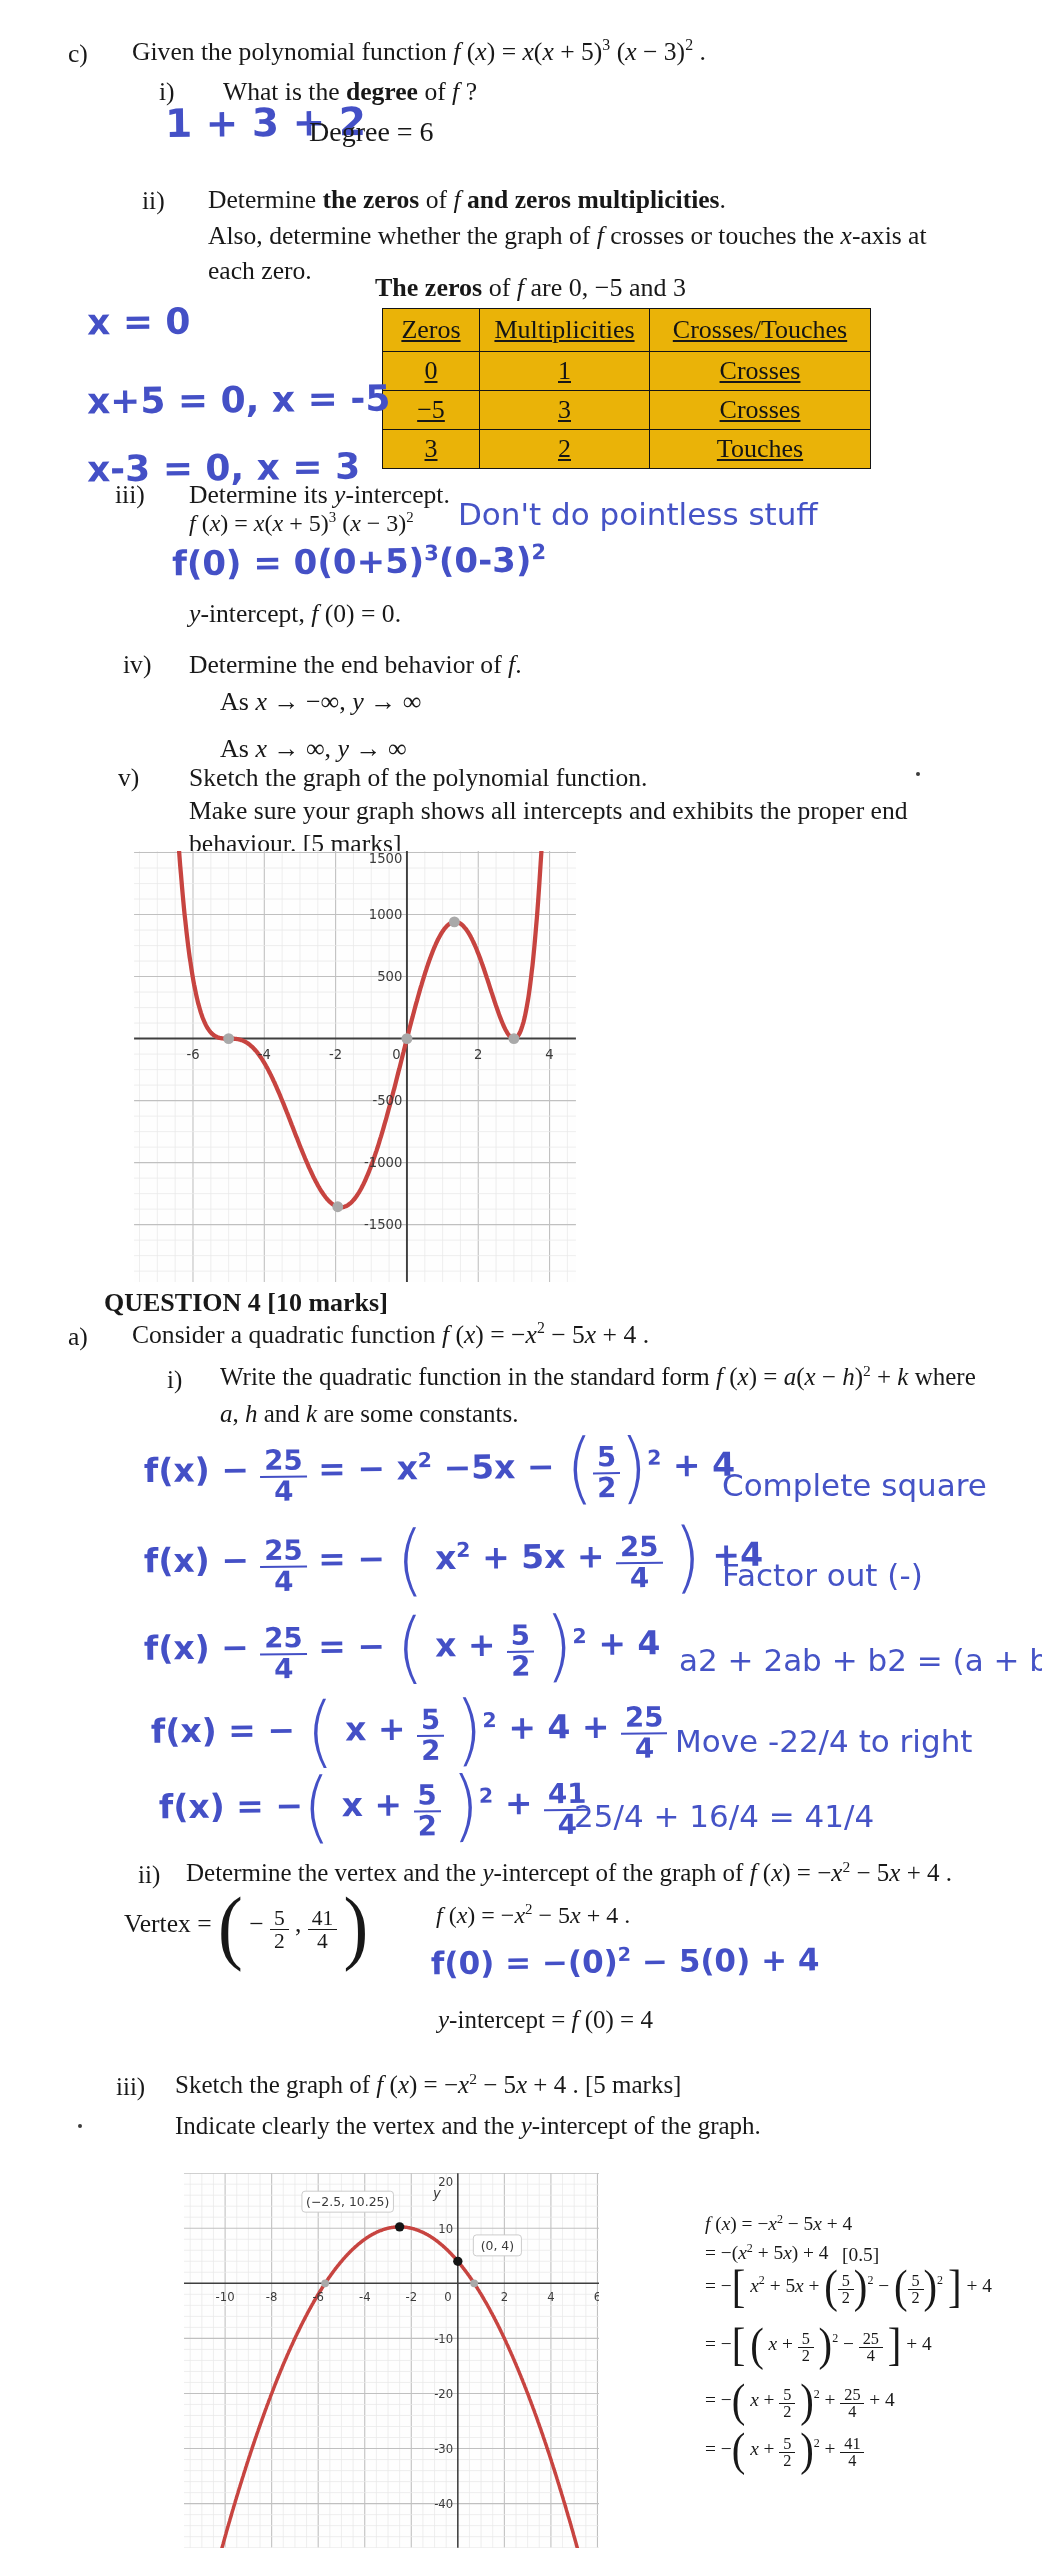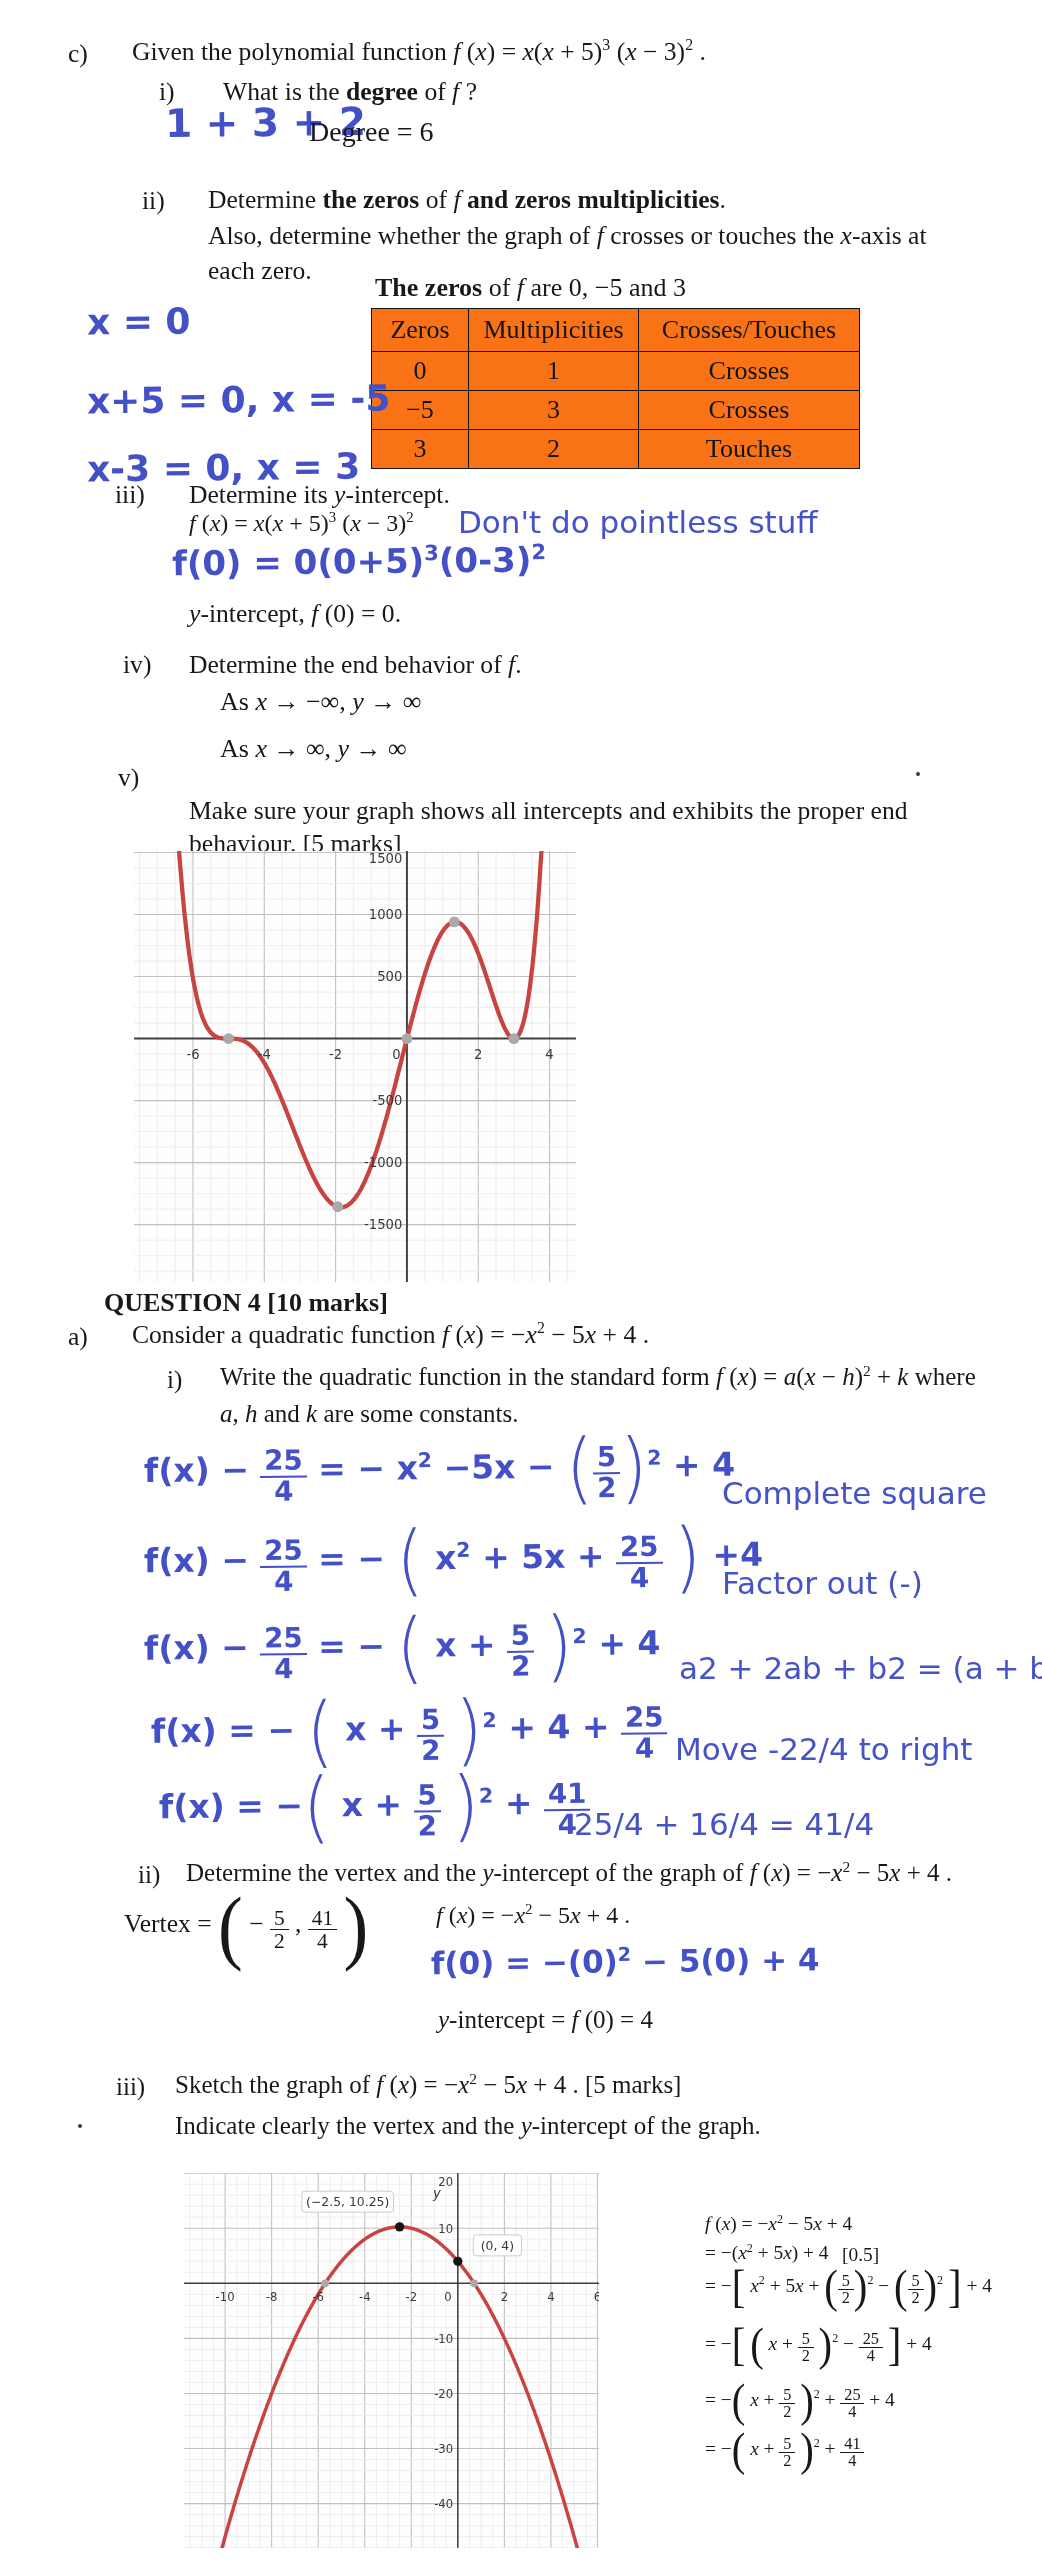--- a/index.html
+++ b/index.html
@@ -2,30 +2,30 @@
 <html style="font-size:12.4px"><head>
 <meta charset="utf-8">
 <style>
   html,body{margin:0;padding:0;background:#888;}
   #page{position:relative;width:1043px;height:2576px;background:#ffffff;overflow:hidden;
         font-family:"Liberation Serif",serif;color:#181818;}
   .t{position:absolute;white-space:nowrap;line-height:1.15;}
   .serif{font-family:"Liberation Serif",serif;}
   .bold{font-weight:bold;margin-left:36px;}
   .hw{font-family:"DejaVu Sans",sans-serif;font-weight:bold;color:#4450c6;transform:rotate(-0.6deg);}
-  .bnote{font-family:"DejaVu Sans",sans-serif;color:#4553c6;margin-top:8px;}
+  .bnote{font-family:"DejaVu Sans",sans-serif;color:#4553c6;}
   sup{font-size:0.62em;}
   .fr{display:inline-block;vertical-align:-0.72em;text-align:center;line-height:1.04;font-size:0.84em;}
   .fr .n{display:block;padding:0 3.9px;border-bottom:0.09em solid currentColor;}
   .fr .d{display:block;padding:0 3.1px;}
   .bp{display:inline-block;font-size:2.1em;font-weight:300;vertical-align:middle;line-height:0.85;transform:scaleY(1.12);}
   .bk{display:inline-block;font-size:2.1em;font-weight:300;vertical-align:middle;line-height:0.85;transform:scaleY(1.12);}
   .vx .bp{font-size:2.9em;}
   
-  #zeros-table{position:absolute;left:371px;top:308px;border-collapse:collapse;background:#f97316;}
+  #zeros-table{position:absolute;left:382px;top:308px;border-collapse:collapse;background:#eab308;text-decoration:underline;}
   #zeros-table th,#zeros-table td{border:1.9px solid #141414;text-align:center;
      font-family:"Liberation Serif",serif;font-size:26px;font-weight:normal;color:#141414;padding:0;}
   #zeros-table th{height:42px;}
   #zeros-table td{height:38px;}
   #zeros-table tr > *:nth-child(2){border-left:1.9px dashed #3a3a3a;}
   .c1{width:96px;} .c2{width:169px;} .c3{width:220px;}
   .dot{position:absolute;width:3.9px;height:3.9px;border-radius:50%;background:#3c3c3c;}
   svg{position:absolute;}
   svg text{font-family:"DejaVu Sans",sans-serif;fill:#3a3a3a;}
 </style>
@@ -87,20 +87,21 @@
   <div class="t hw" style="left:172px;top:542px;font-size:34px">f(0) = 0(0+5)<sup>3</sup>(0-3)<sup>2</sup></div>
   <div class="t bnote" style="left:458px;top:497px;font-size:31px">Don't do pointless stuff</div>
   <div class="t serif" style="left:189px;top:599px;font-size:25.6px"><i>y</i>-intercept,  <i>f</i> (0) = 0.</div>
 
   <div class="t serif" style="left:123px;top:650px;font-size:25.6px">iv)</div>
   <div class="t serif" style="left:189px;top:650px;font-size:25.6px">Determine the end behavior of <i>f</i>.</div>
   <div class="t serif" style="left:220px;top:687px;font-size:26px">As  <i>x</i> → −∞,   <i>y</i> → ∞</div>
   <div class="t serif" style="left:220px;top:734px;font-size:26px">As  <i>x</i> → ∞,   <i>y</i> → ∞</div>
 
   <div class="t serif" style="left:118px;top:763px;font-size:25.6px">v)</div>
+  <div class="t serif" style="left:189px;top:763px;font-size:25.6px">Sketch the graph of the polynomial function.</div>
   <div class="t serif" style="left:189px;top:796px;font-size:25.6px">Make sure your graph shows all intercepts and exhibits the proper end</div>
   <div class="t serif" style="left:189px;top:829px;font-size:25.6px">behaviour.  [5 marks]</div>
   <div class="dot" style="left:916px;top:772px"></div>
 
   <svg id="graph1" style="left:134px;top:851px" width="442" height="431" viewBox="0 0 570 556">
       <rect x="0" y="0" width="570" height="556" fill="#fefefe"></rect>
       <line x1="7" y1="0" x2="7" y2="556" stroke="#e9e9e9" stroke-width="1"></line>
       <line x1="30" y1="0" x2="30" y2="556" stroke="#e9e9e9" stroke-width="1"></line>
       <line x1="53" y1="0" x2="53" y2="556" stroke="#e9e9e9" stroke-width="1"></line>
       <line x1="76" y1="0" x2="76" y2="556" stroke="#c0c0c0" stroke-width="1.4"></line>

